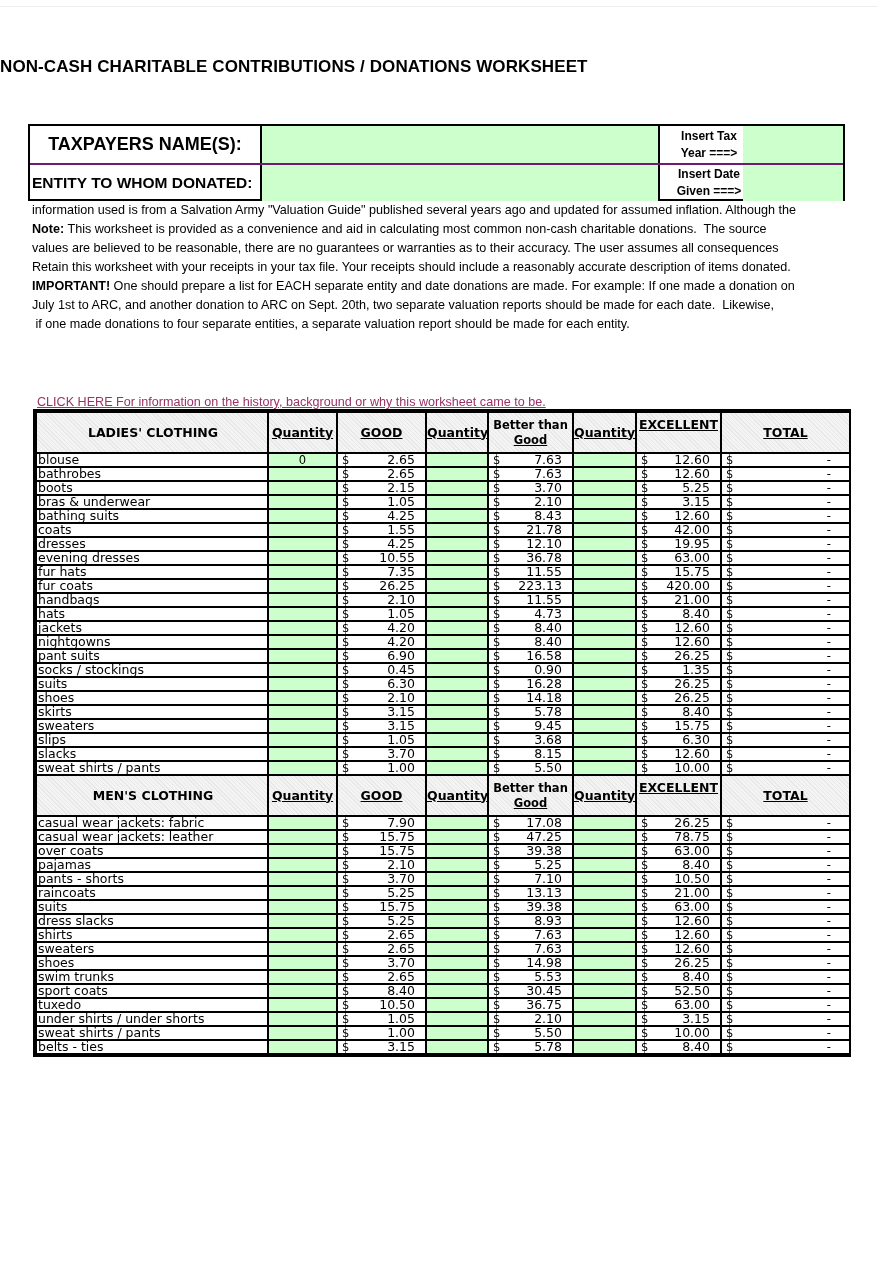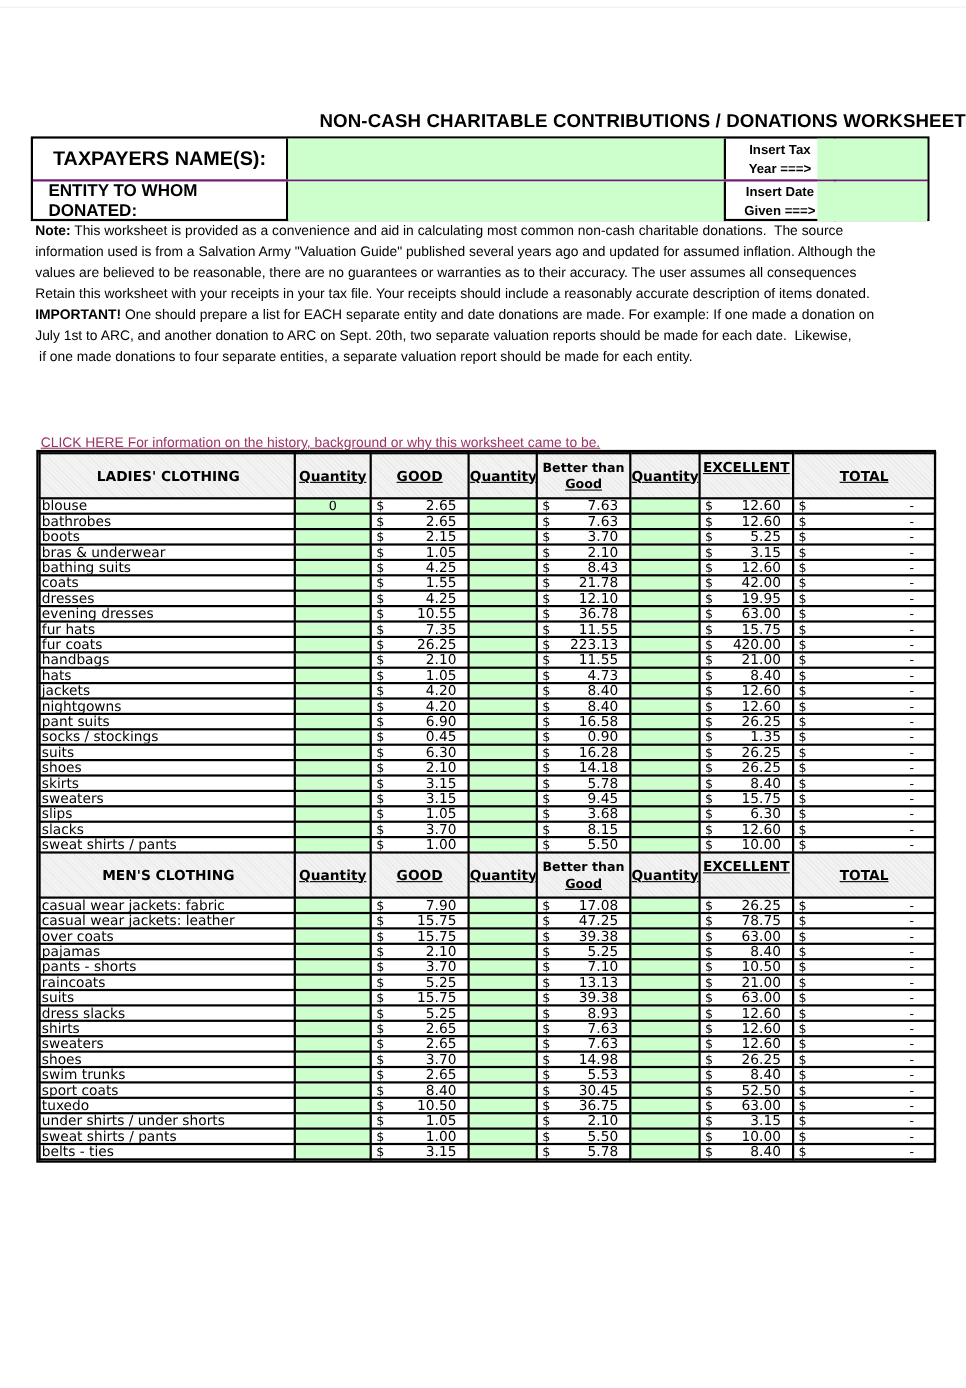--- a/index.html
+++ b/index.html
@@ -1,26 +1,26 @@
 <!DOCTYPE html>
 <html><head>
 <meta charset="utf-8">
 <style>
   html, body { margin: 0; padding: 0; background: #ffffff; }
   body { width: 878px; height: 1262px; position: relative; overflow: hidden; font-family: "Liberation Sans", sans-serif; color: #000; }
   .topline { position: absolute; left: 0; top: 6px; width: 878px; height: 1px; background: #eeeeee; }
-  .title { position: absolute; left: 0; top: 57px; width: 878px; text-align: right; font-weight: bold; font-size: 17px; letter-spacing: 0.1px; margin-top: 43px; }
+  .title { position: absolute; left: 0; top: 57px; width: 878px; text-align: left; font-weight: bold; font-size: 17px; letter-spacing: 0.1px; }
   
   .info { position: absolute; left: 28px; top: 124px; width: 817px; height: 77px; border: 2px solid #000; box-sizing: border-box; }
   .info .row { position: absolute; left: 0; width: 100%; height: 37px; }
   .info .row.r1 { top: 0; border-bottom: 2px solid #701a75; }
   .info .row.r2 { top: 39px; height: 36px; }
   .info .lbl { position: absolute; left: 0; top: 0; width: 232px; height: 100%; display: flex; align-items: center; justify-content: center; font-weight: bold; border-right: 2px solid #000; box-sizing: border-box; }
   .info .r1 .lbl { font-size: 18px; }
-  .info .r2 .lbl { font-size: 15.5px; justify-content: flex-start; padding-left: 14px; }
+  .info .r2 .lbl { font-size: 15.5px; justify-content: flex-start; padding-left: 2px; }
   .info .inp { position: absolute; left: 232px; top: 0; width: 398px; height: 100%; background: #ccffcc; border-right: 2px solid #000; box-sizing: border-box; }
   .info .mini { position: absolute; left: 630px; top: 0; width: 100px; height: 100%; font-weight: bold; font-size: 12px; line-height: 17px; text-align: center; display: flex; flex-direction: column; justify-content: center; border-right: 2px solid #000; box-sizing: border-box; }
   .info .inp2 { position: absolute; left: 713px; top: 0; width: 100px; height: 100%; background: #ccffcc; }
   
   .note { position: absolute; left: 32px; top: 201px; width: 800px; font-size: 12.6px; line-height: 19px; }
   .note p { margin: 0; white-space: nowrap; }
   .note b { font-weight: bold; }
   .link { position: absolute; left: 37px; top: 395px; font-size: 12.6px; color: #993366; text-decoration: underline; white-space: nowrap; cursor: pointer; }
   
   .grid { position: absolute; left: 33px; top: 409px; width: 818px; border: 2px solid #000; box-sizing: border-box; }
@@ -62,22 +62,22 @@
     <div class="inp"></div>
     <div class="mini">
       <span>Insert Date</span>
       <span>Given ===&gt;</span>
     </div>
     <div class="inp2"></div>
   </div>
 </div>
 
 <div class="note" id="note">
+    <p><span style="white-space: pre;">information used is from a Salvation Army "Valuation Guide" published several years ago and updated for assumed inflation. Although the</span></p>
     <p><b>Note:</b><span style="white-space: pre;"> This worksheet is provided as a convenience and aid in calculating most common non-cash charitable donations.  The source</span></p>
-    <p><span style="white-space: pre;">information used is from a Salvation Army "Valuation Guide" published several years ago and updated for assumed inflation. Although the</span></p>
     <p><span style="white-space: pre;">values are believed to be reasonable, there are no guarantees or warranties as to their accuracy. The user assumes all consequences</span></p>
     <p><span style="white-space: pre;">Retain this worksheet with your receipts in your tax file. Your receipts should include a reasonably accurate description of items donated.</span></p>
     <p><b>IMPORTANT!</b><span style="white-space: pre;"> One should prepare a list for EACH separate entity and date donations are made. For example: If one made a donation on</span></p>
     <p><span style="white-space: pre;">July 1st to ARC, and another donation to ARC on Sept. 20th, two separate valuation reports should be made for each date.  Likewise,</span></p>
     <p><span style="white-space: pre;"> if one made donations to four separate entities, a separate valuation report should be made for each entity.</span></p>
   </div>
 
 <div class="link">CLICK HERE  For information on the history, background or why this worksheet came to be.</div>
 
 <div class="grid">

